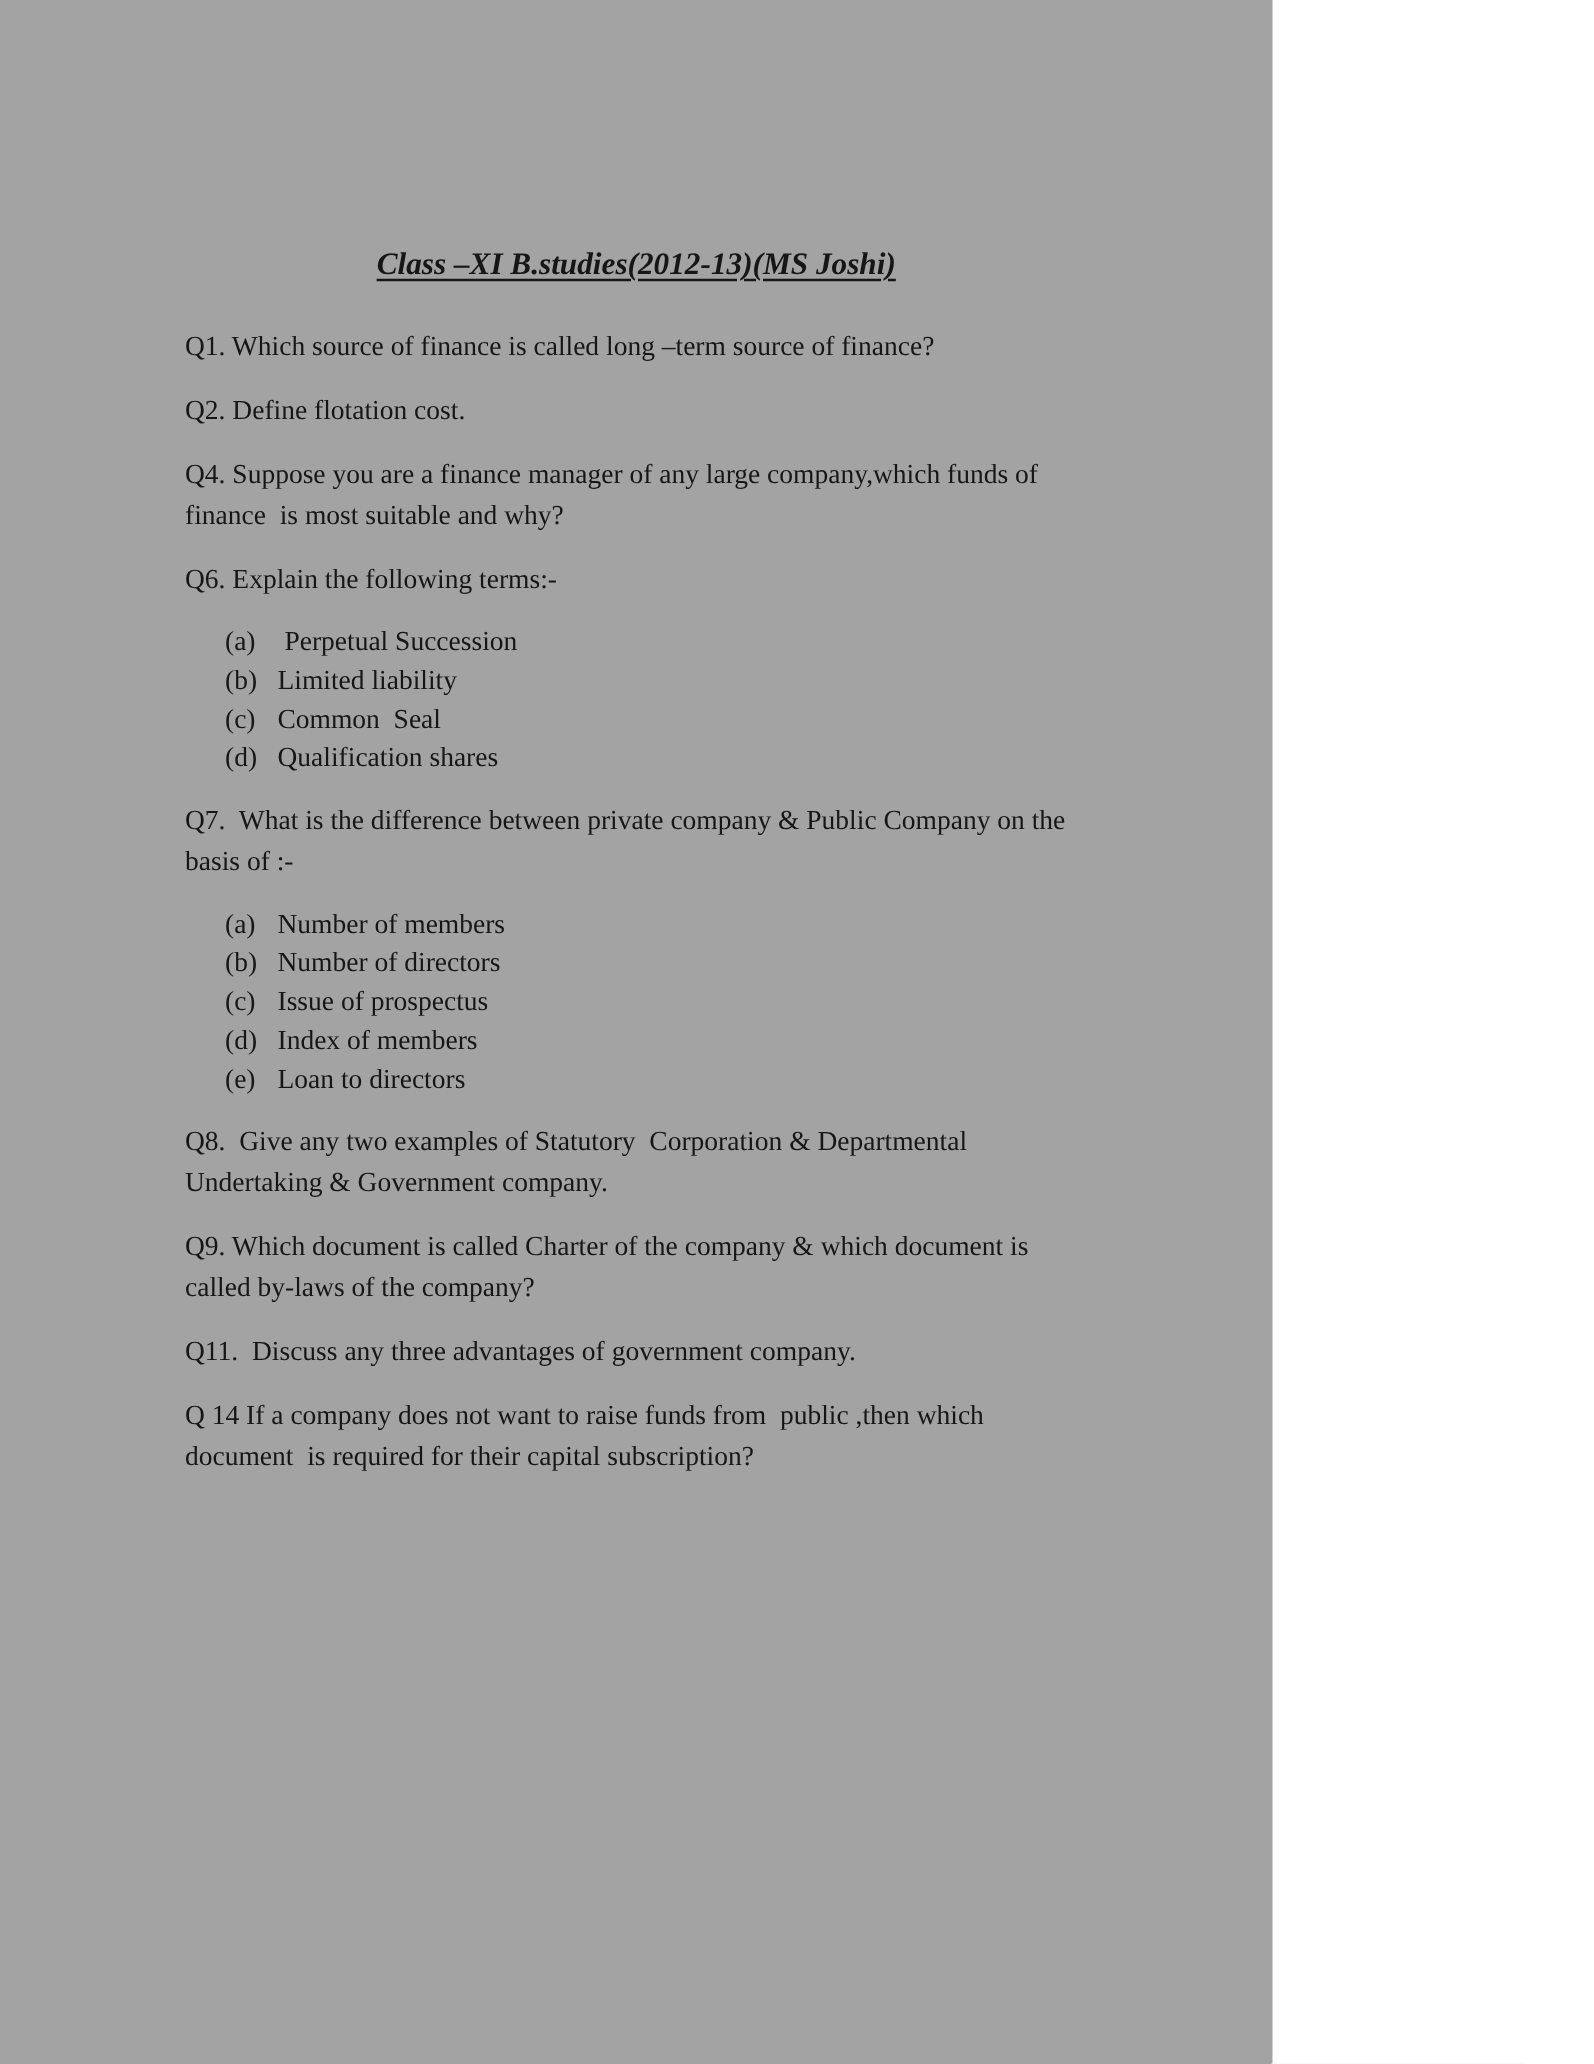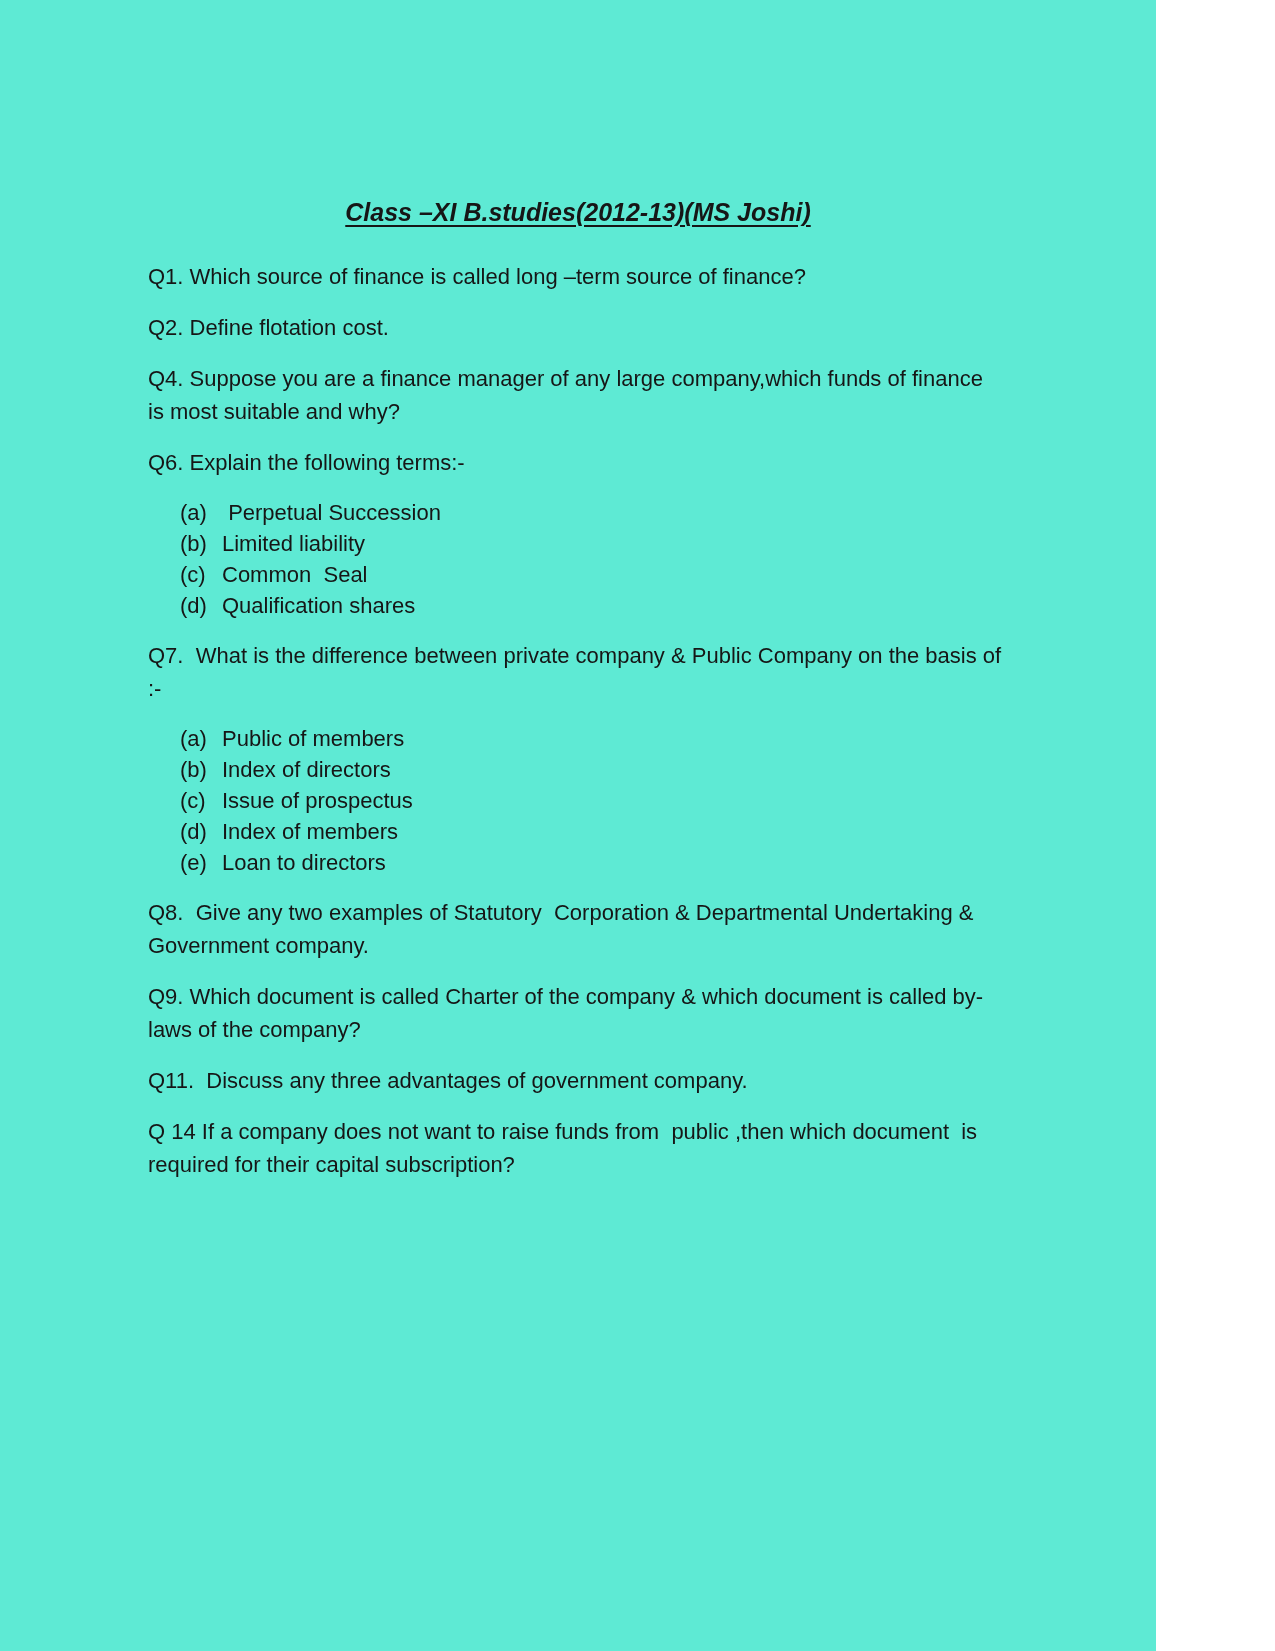--- a/index.html
+++ b/index.html
@@ -2,26 +2,26 @@
 <html><head>
 <meta charset="utf-8">
 <style>
   html, body {
     margin: 0;
     padding: 0;
     background: #ffffff;
   }
   .page {
     position: relative;
-    width: 1156px;
+    width: 1018px;
     min-height: 1651px;
     box-sizing: border-box;
-    background: #5eead4;
+    background: #a3a3a3;
     padding: 196px 148px 60px 148px;
-    font-family: Liberation Sans, sans-serif;
+    font-family: Liberation Serif, serif;
     color: #161616;
     font-size: 22px;
     line-height: 33px;
   }
   .doc-title {
     text-align: center;
     font-weight: bold;
     font-style: italic;
     font-size: 25px;
     line-height: 32px;
@@ -85,25 +85,25 @@
       <span class="marker">(d)</span>
       <span class="item-text">Qualification shares</span>
     </li>
   </ul>
 
   <p class="q">Q7.  What is the difference between private company &amp; Public Company on the basis of :-</p>
 
   <ul class="sublist">
     <li>
       <span class="marker">(a)</span>
-      <span class="item-text">Public of members</span>
+      <span class="item-text">Number of members</span>
     </li>
     <li>
       <span class="marker">(b)</span>
-      <span class="item-text">Index of directors</span>
+      <span class="item-text">Number of directors</span>
     </li>
     <li>
       <span class="marker">(c)</span>
       <span class="item-text">Issue of prospectus</span>
     </li>
     <li>
       <span class="marker">(d)</span>
       <span class="item-text">Index of members</span>
     </li>
     <li>

